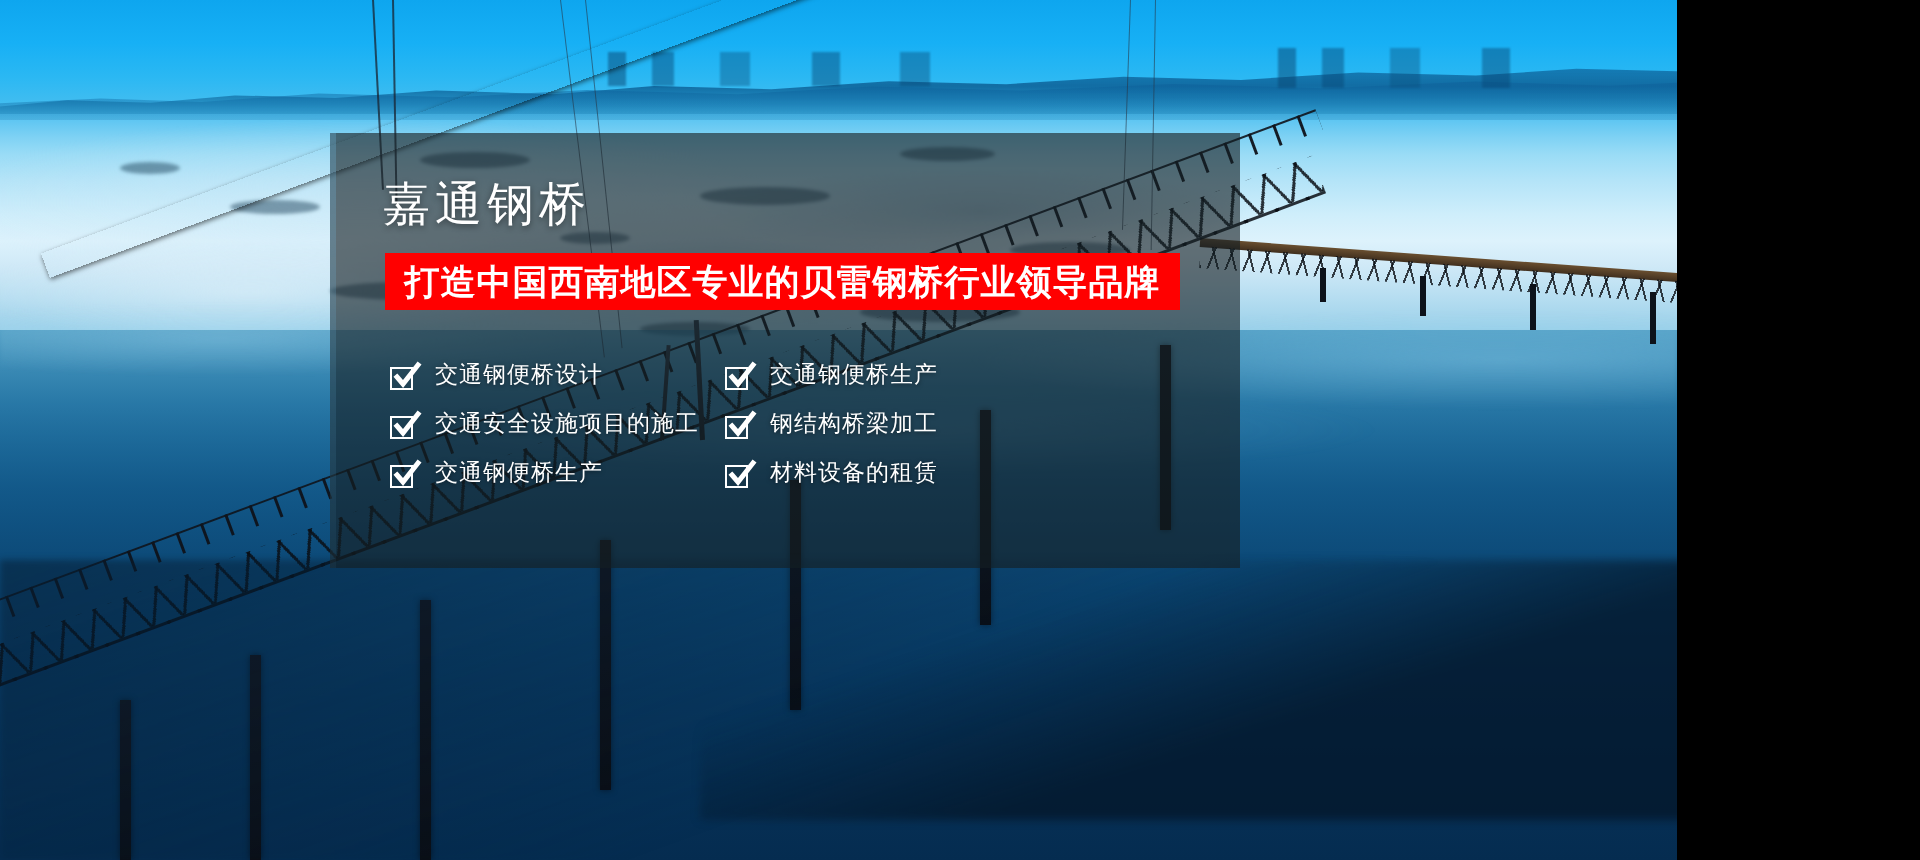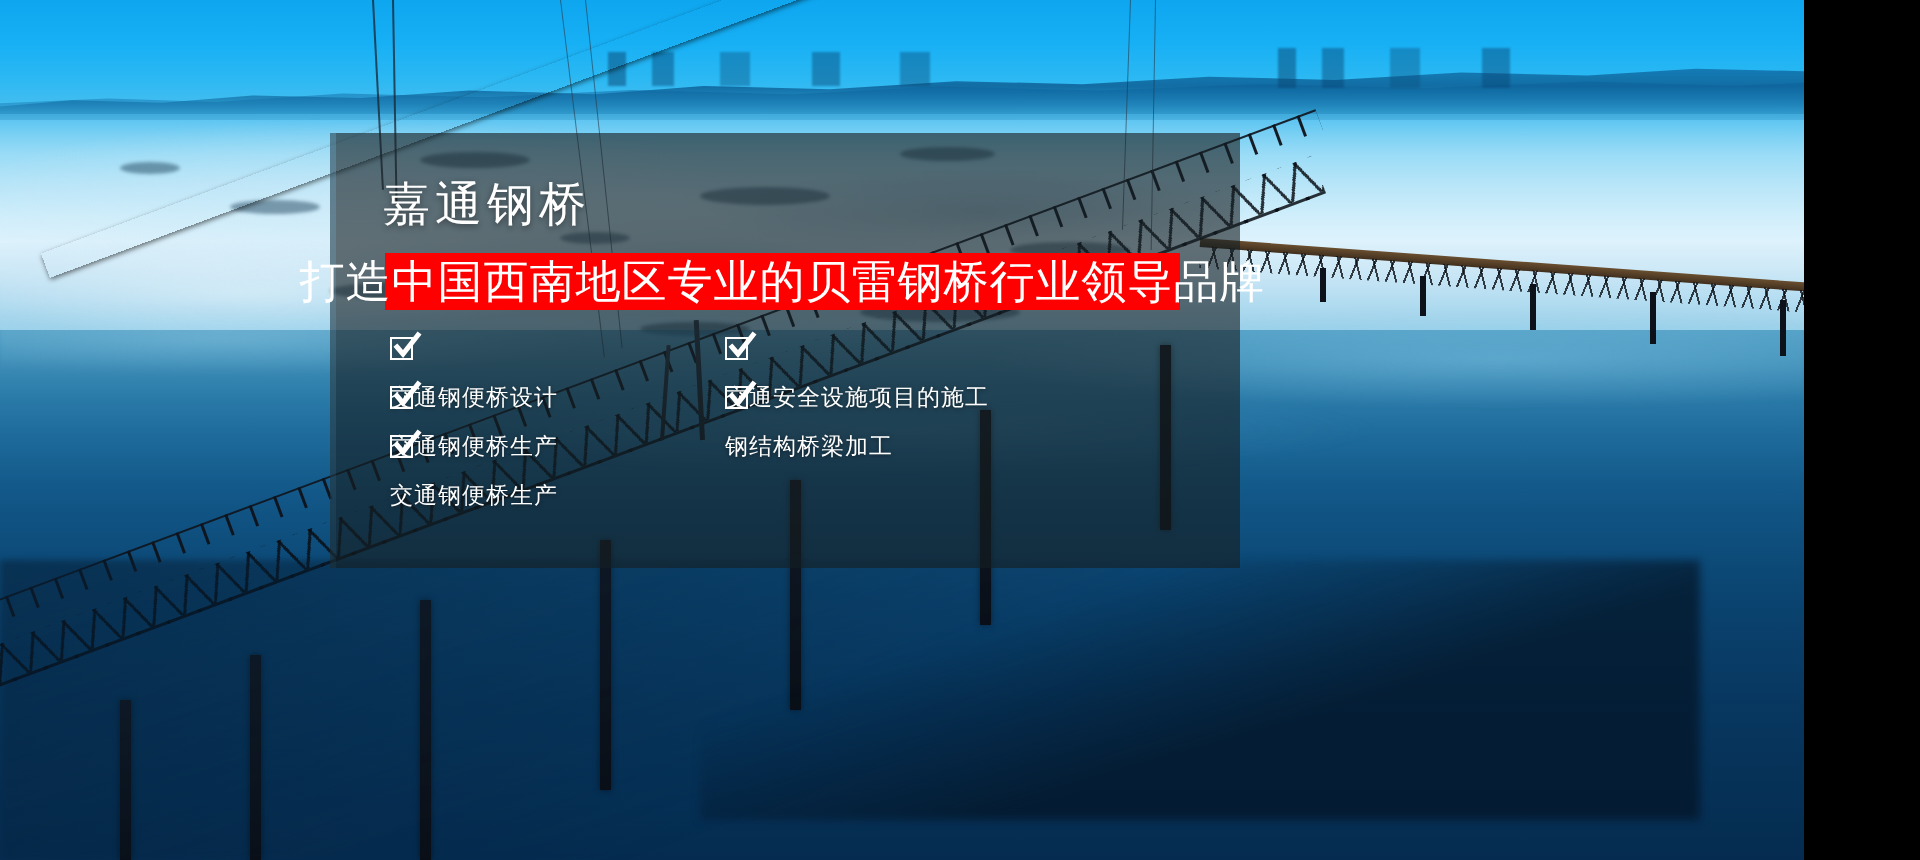--- a/index.html
+++ b/index.html
@@ -2,21 +2,21 @@
 <html><head>
 <meta charset="utf-8">
 <title>嘉通钢桥</title>
 <style>
   * { margin:0; padding:0; box-sizing:border-box; }
   html,body{ width:1920px; height:860px; overflow:hidden; background:#000; }
   body { font-family:"Liberation Sans","DejaVu Sans",sans-serif; }
 
   
   #hero{
-    position:relative; width:1804px; height:860px; overflow:hidden;
+    position:relative; width:1677px; height:860px; overflow:hidden;
   }
 
   
   .bg-sky{
     position:absolute; inset:0;
     background:
       linear-gradient(180deg,
         #0ea6ef 0%,
         #17b0f5 5%,
         #2bb8f3 9%,
@@ -176,31 +176,31 @@
     text-shadow:0 2px 6px rgba(0,0,0,.45);
     white-space:nowrap;
   }
 
   
   .slogan-bar{
     position:absolute; left:385px; top:253px; width:795px; height:57px;
     background:#ff0000; display:flex; align-items:center; justify-content:center;
   }
   .slogan-text{
-    color:#ffffff; font-size:45px; font-weight:400; letter-spacing:1px;
+    color:#ffffff; font-size:35px; font-weight:700; letter-spacing:1px;
     white-space:nowrap; line-height:1;
   }
 
   
   .checklist{
     position:absolute; left:390px; top:350px; width:820px;
     display:grid; grid-template-columns:335px 1fr;
     grid-auto-rows:49px; align-items:center;
   }
-  .check-item{ display:flex; align-items:flex-start; gap:22px;flex-direction:column; }
+  .check-item{ display:flex; align-items:flex-end; gap:22px; }
   .check-item.empty{ visibility:hidden; }
   .cbox{
     width:23px; height:23px; flex:0 0 23px; position:relative;
     border:2px solid #ffffff;
   }
   .cbox svg{ position:absolute; left:1px; top:-6px; width:28px; height:28px; overflow:visible; }
   .clabel{
     color:#ffffff; font-size:23px; letter-spacing:1px; white-space:nowrap;
     text-shadow:0 1px 4px rgba(0,0,0,.5);
   }
@@ -286,48 +286,56 @@
           </svg>
       </span>
       <span class="clabel">交通钢便桥设计</span>
     </div>
     <div class="check-item">
       <span class="cbox">
         <svg viewBox="0 0 28 28">
             <path d="M4 14 L10 21 L25 2" fill="none" stroke="#ffffff" stroke-width="5" stroke-linecap="square"></path>
           </svg>
       </span>
+      <span class="clabel">交通钢便桥生产</span>
+    </div>
+
+    <div class="check-item">
+      <span class="cbox">
+        <svg viewBox="0 0 28 28">
+            <path d="M4 14 L10 21 L25 2" fill="none" stroke="#ffffff" stroke-width="5" stroke-linecap="square"></path>
+          </svg>
+      </span>
       <span class="clabel">交通安全设施项目的施工</span>
     </div>
+    <div class="check-item">
+      <span class="cbox">
+        <svg viewBox="0 0 28 28">
+            <path d="M4 14 L10 21 L25 2" fill="none" stroke="#ffffff" stroke-width="5" stroke-linecap="square"></path>
+          </svg>
+      </span>
+      <span class="clabel">钢结构桥梁加工</span>
+    </div>
 
     <div class="check-item">
       <span class="cbox">
         <svg viewBox="0 0 28 28">
             <path d="M4 14 L10 21 L25 2" fill="none" stroke="#ffffff" stroke-width="5" stroke-linecap="square"></path>
           </svg>
       </span>
       <span class="clabel">交通钢便桥生产</span>
     </div>
-    <div class="check-item">
-      <span class="cbox">
-        <svg viewBox="0 0 28 28">
-            <path d="M4 14 L10 21 L25 2" fill="none" stroke="#ffffff" stroke-width="5" stroke-linecap="square"></path>
-          </svg>
-      </span>
-      <span class="clabel">钢结构桥梁加工</span>
-    </div>
-
-    <div class="check-item">
-      <span class="cbox">
-        <svg viewBox="0 0 28 28">
-            <path d="M4 14 L10 21 L25 2" fill="none" stroke="#ffffff" stroke-width="5" stroke-linecap="square"></path>
-          </svg>
-      </span>
-      <span class="clabel">交通钢便桥生产</span>
-    </div>
-
+
+    <div class="check-item">
+      <span class="cbox">
+        <svg viewBox="0 0 28 28">
+            <path d="M4 14 L10 21 L25 2" fill="none" stroke="#ffffff" stroke-width="5" stroke-linecap="square"></path>
+          </svg>
+      </span>
+      <span class="clabel">材料设备的租赁</span>
+    </div>
     <div class="check-item empty">
       <span class="cbox"></span>
       <span class="clabel"></span>
     </div>
 
   </div>
 </div>
 
 </body></html>

